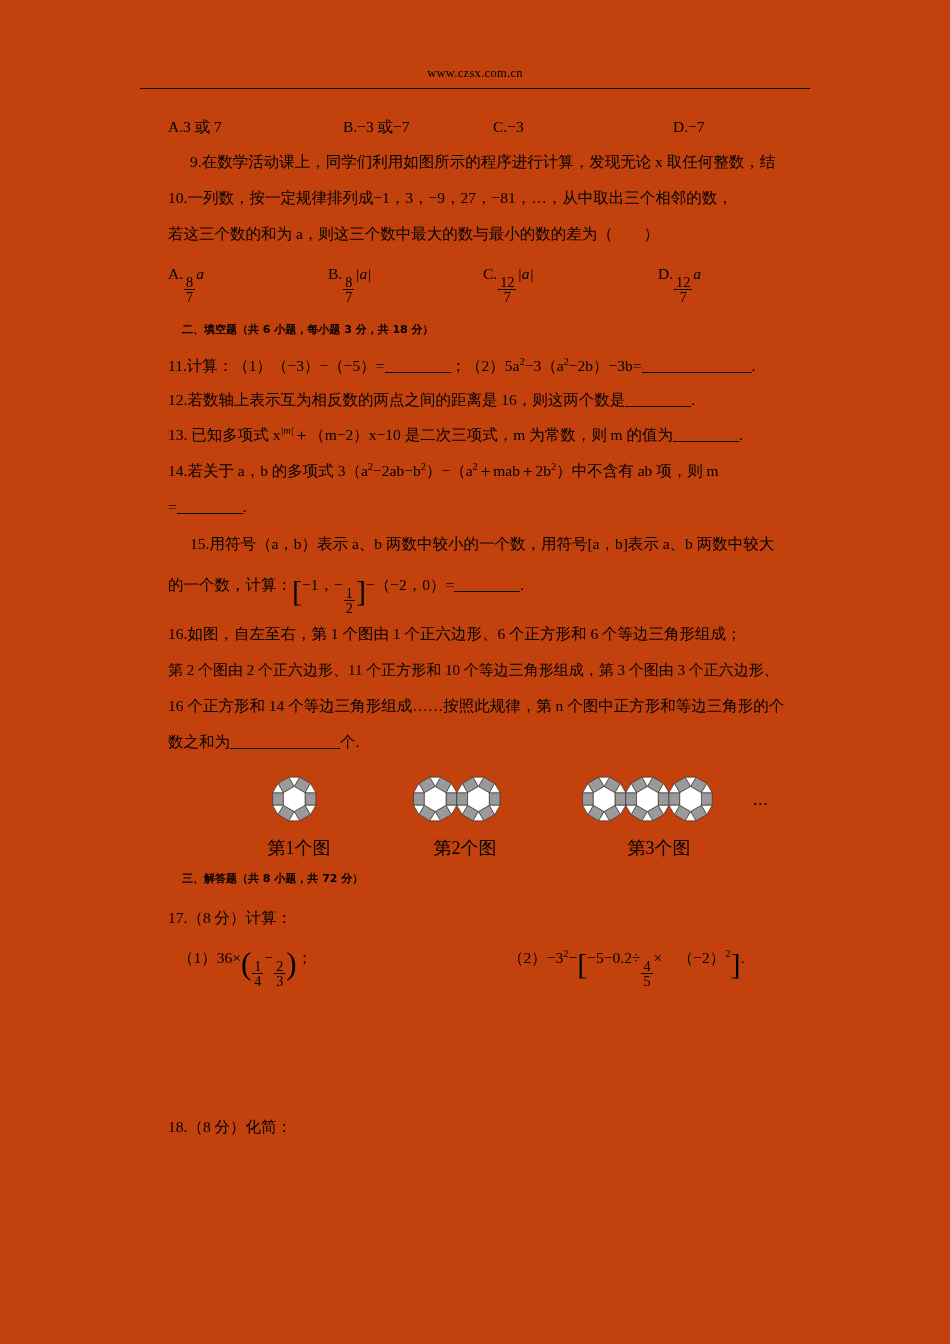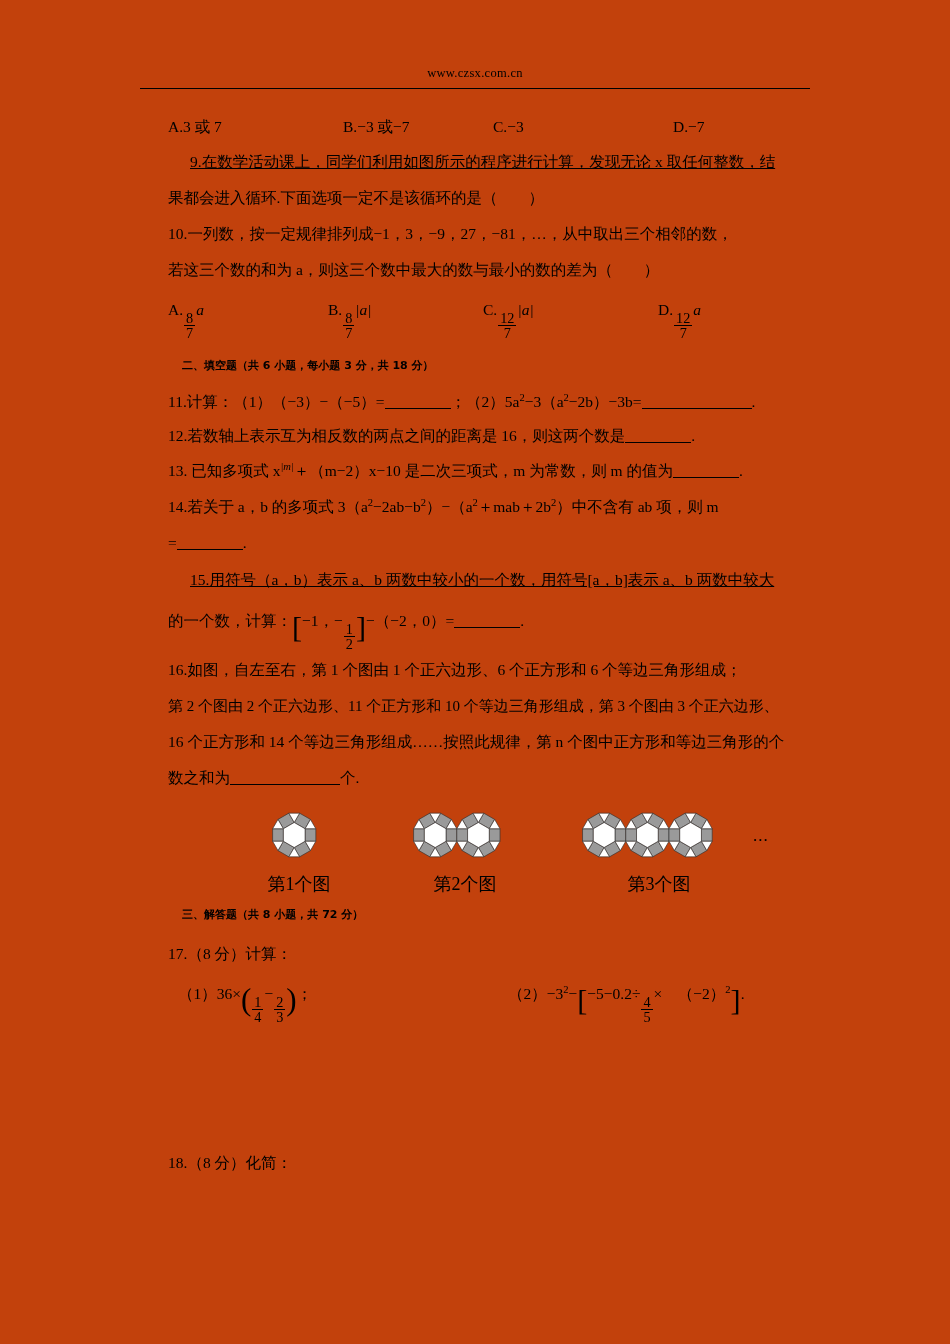--- a/index.html
+++ b/index.html
@@ -42,21 +42,21 @@
     top: 110px;
     left: 168px;
     width: 655px;
   }
   .line {
     font-size: 15.5px;
     line-height: 36px;
     white-space: nowrap;
     font-family: "Liberation Serif", "DejaVu Serif", serif;
   }
-  .indent { text-indent: 22px; text-decoration: underline; }
+  .indent { text-indent: 22px; }
   .sec-head {
     font-size: 11px;
     font-weight: bold;
     line-height: 38px;
     font-family: "DejaVu Sans", "Liberation Sans", sans-serif;
   }
   .opts {
     display: flex;
     font-size: 15.5px;
     line-height: 34px;
@@ -123,21 +123,20 @@
   <div class="content">
 
     <div class="opts">
       <span style="width:175px">A.3 或 7</span>
       <span style="width:150px">B.−3 或−7</span>
       <span style="width:180px">C.−3</span>
       <span>D.−7</span>
     </div>
 
     <div class="line indent">9.在数学活动课上，同学们利用如图所示的程序进行计算，发现无论 x 取任何整数，结</div>
-    <div class="line">果都会进入循环.下面选项一定不是该循环的是（　　）</div>
 
     <div class="line">10.一列数，按一定规律排列成−1，3，−9，27，−81，…，从中取出三个相邻的数，</div>
     <div class="line">若这三个数的和为 a，则这三个数中最大的数与最小的数的差为（　　）</div>
 
     <div class="opts" style="line-height:44px">
       <span style="width:160px">
         <span>A.</span><span class="frac">
             <span class="num">8</span>
             <span class="den">7</span>
           </span><span class="it">a</span>

